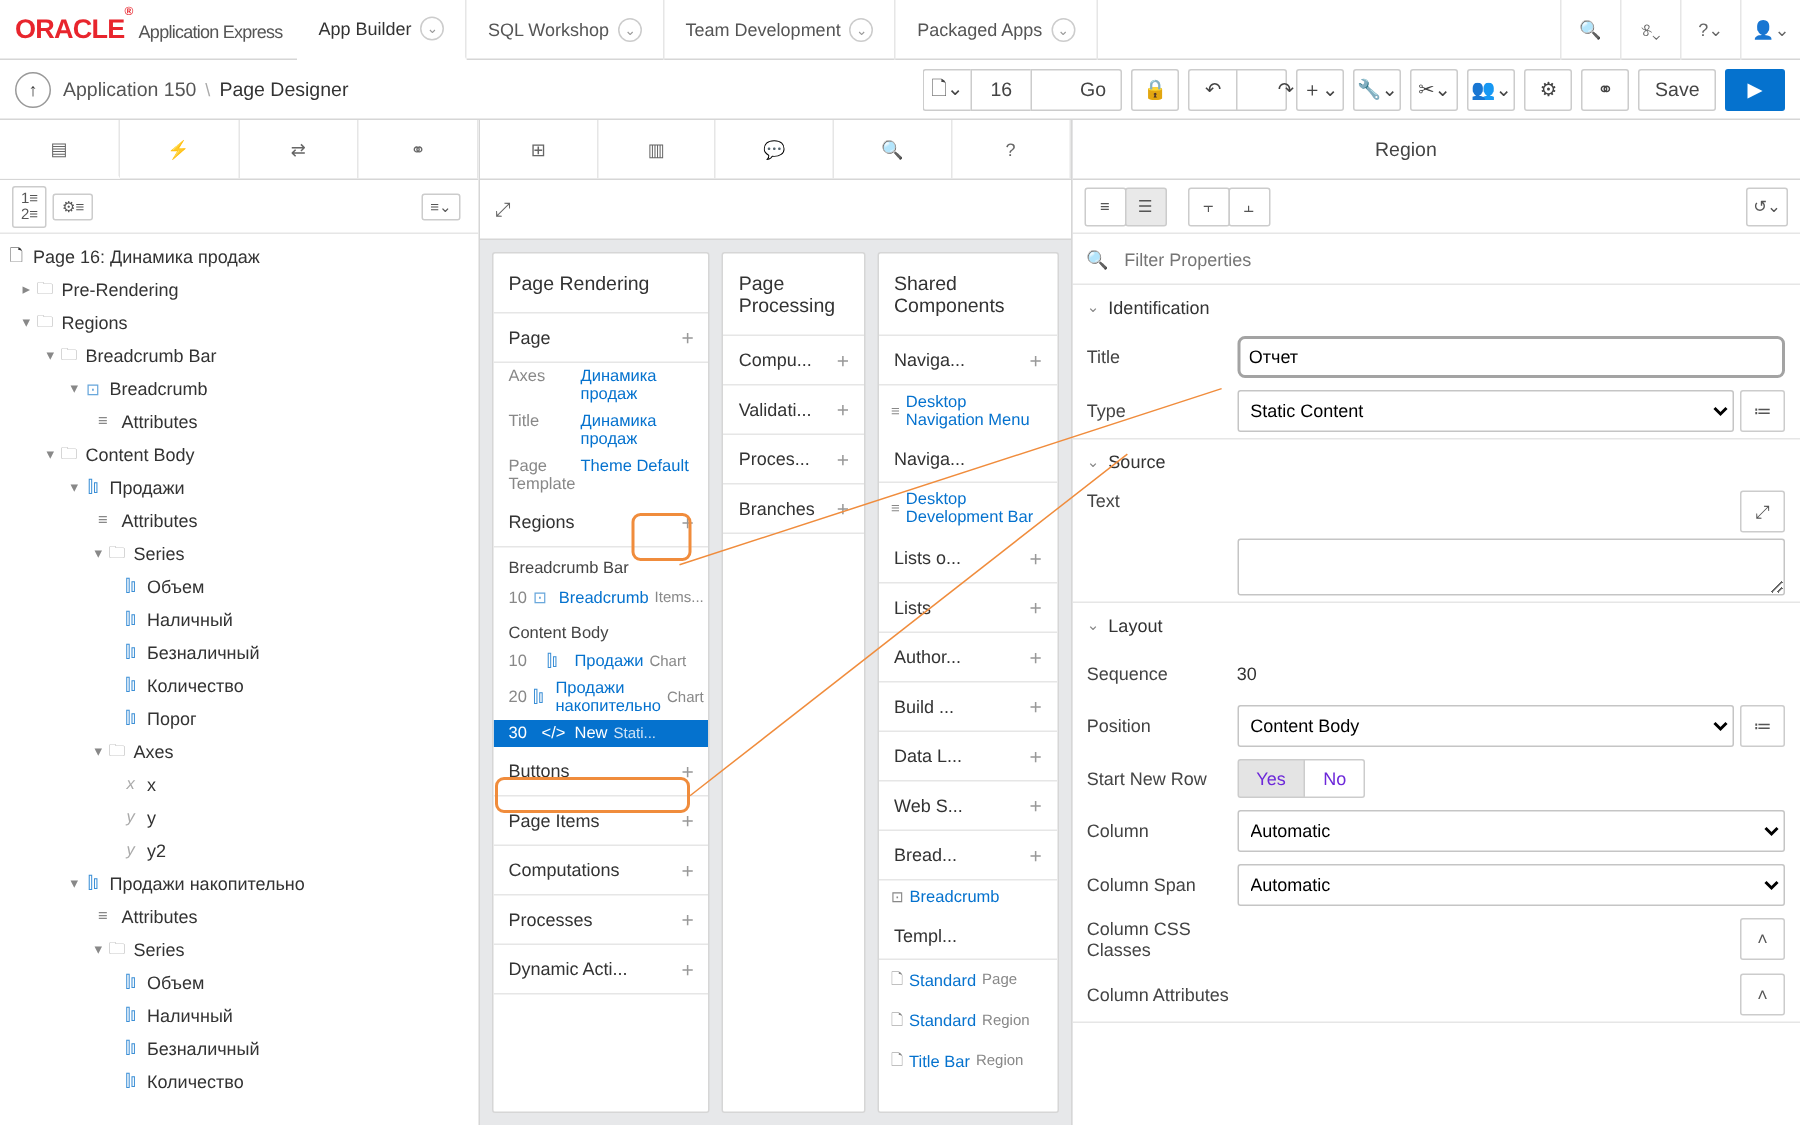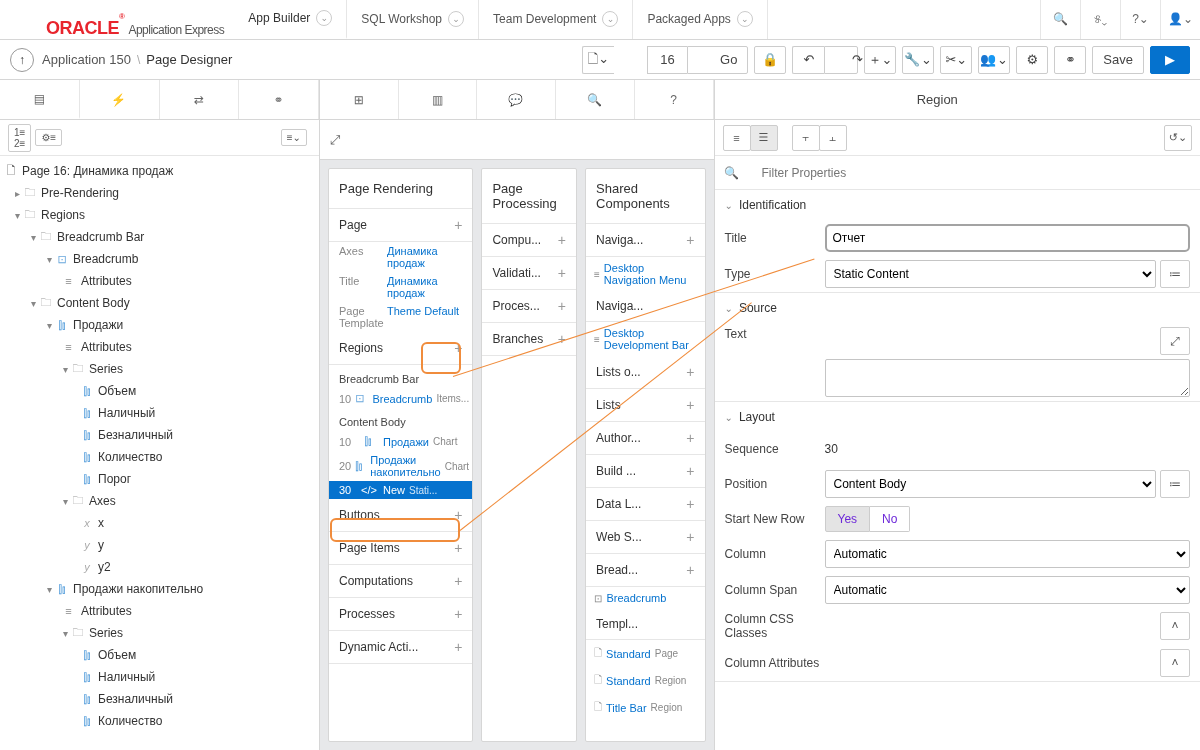--- a/index.html
+++ b/index.html
@@ -1,37 +1,37 @@
 <!DOCTYPE html>
 <html><head>
 <meta charset="utf-8">
 <style>
 * { margin:0; padding:0; box-sizing:border-box; font-family:"Helvetica Neue",Arial,sans-serif; }
 body { background:#fff; font-size:12px; color:#333; }
-.topbar { height:40px; display:flex; align-items:flex-end; border-bottom:1px solid #d6d6d6; background:#fff;padding-left:36px; }
+.topbar { height:40px; display:flex; align-items:center; border-bottom:1px solid #d6d6d6; background:#fff; }
 .logo { padding:0 10px; font-size:18px; font-weight:bold; color:#e8252d; letter-spacing:-.5px; }
 .logo sup { font-size:8px; position:relative; top:-8px; }
 .logo-suffix { font-size:12px; color:#555; font-weight:normal; margin-left:4px; }
 .topnav-item { display:flex; align-items:center; padding:0 14px; height:40px; border-right:1px solid #e6e6e6; cursor:pointer; color:#555; }
 .topnav-item.active { background:#fff; border-bottom:2px solid #fff; font-weight:500; color:#333; }
 .chev { border:1px solid #ccc; border-radius:50%; width:16px; height:16px; display:inline-flex; align-items:center; justify-content:center; margin-left:6px; font-size:9px; color:#999; }
 .topbar-right { margin-left:auto; display:flex; }
 .icon-btn { width:40px; height:40px; display:flex; align-items:center; justify-content:center; border-left:1px solid #e6e6e6; cursor:pointer; color:#666; }
 .breadcrumb-bar { height:40px; display:flex; align-items:center; padding:0 10px; border-bottom:1px solid #d6d6d6; }
 .up-circle { width:24px; height:24px; border:1px solid #999; border-radius:50%; display:flex; align-items:center; justify-content:center; margin-right:8px; font-size:12px; }
 .bc-text { color:#555; font-size:13px; }
 .bc-sep { margin:0 6px; color:#aaa; }
 .bc-strong { color:#333; font-weight:500; }
 .toolbar { margin-left:auto; display:flex; align-items:center; gap:6px; }
 .toolbar-group { display:flex; }
 .btn { border:1px solid #ccc; background:#fff; height:28px; padding:0 10px; display:inline-flex; align-items:center; justify-content:center; cursor:pointer; color:#444; border-radius:2px; font-size:13px; }
 .btn.icon-only { width:32px; padding:0; }
 .btn.group-l { border-top-right-radius:0; border-bottom-right-radius:0; border-right:none; }
 .btn.group-r { border-top-left-radius:0; border-bottom-left-radius:0;padding-left:32px; }
-.btn.group-m { border-radius:0; border-right:none;margin-left:33px; }
+.btn.group-m { border-radius:0; border-right:none; }
 .btn-primary { background:#0572ce; border-color:#0572ce; color:#fff; width:40px; }
 .page-num { width:40px; }
 .main { display:flex; height:670px; }
 .left-col { flex:0 0 320px; display:flex; flex-direction:column; border-right:1px solid #d6d6d6; }
 .mid-col { flex:0 0 360px; display:flex; flex-direction:column; border-right:1px solid #d6d6d6; background:#e7e8ea; }
 .right-col { flex:1; display:flex; flex-direction:column; }
 .tab-strip { display:flex; border-bottom:1px solid #d6d6d6; height:40px; background:#fff; }
 .tab { flex:1; display:flex; align-items:center; justify-content:center; cursor:pointer; border-right:1px solid #e6e6e6; color:#666; }
 .tab.active { border-bottom:2px solid #fff; background:#fff; }
 .left-opts { height:36px; display:flex; align-items:center; padding:0 8px; border-bottom:1px solid #e6e6e6; }
@@ -66,21 +66,21 @@
 .mini-row { display:flex; align-items:center; padding:5px 8px; font-size:11px; color:#0572ce; gap:4px; }
 .mini-row .icon { color:#888; font-size:10px; }
 .mini-label { color:#888; font-size:10px; }
 .panel-tab { height:40px; display:flex; align-items:center; justify-content:center; border-bottom:1px solid #d6d6d6; font-size:13px; color:#444; }
 .panel-tab-inner { flex:1; text-align:center; }
 .prop-tools { height:36px; display:flex; align-items:center; padding:0 8px; border-bottom:1px solid #e6e6e6; }
 .pt-btn { width:28px; height:26px; border:1px solid #ccc; display:flex; align-items:center; justify-content:center; font-size:11px; color:#555; cursor:pointer; border-radius:2px; }
 .pt-btn.active { background:#e9e9e9; }
 .pt-btn + .pt-btn { margin-left:-1px; }
 .filter-row { height:34px; display:flex; align-items:center; padding:0 10px; border-bottom:1px solid #e6e6e6; color:#888; }
-.filter-row input { border:none; outline:none; flex:1; font-size:12px; margin-left:22px; }
+.filter-row input { border:none; outline:none; flex:1; font-size:12px; margin-left:10px; }
 .prop-section { border-bottom:1px solid #e6e6e6; }
 .prop-section-h { display:flex; align-items:center; padding:8px 10px; font-size:12px; cursor:pointer; }
 .prop-section-h .ch { margin-right:6px; font-size:10px; color:#888; }
 .prop-row { display:flex; align-items:center; padding:4px 10px; font-size:12px; min-height:34px; }
 .prop-label { flex:0 0 100px; color:#444; font-size:12px; }
 .prop-field { flex:1; display:flex; align-items:center; gap:4px; }
 .prop-input { flex:1; border:1px solid #c5c5c5; border-radius:2px; height:28px; padding:0 6px; font-size:12px; background:#fff; }
 .prop-input.highlighted { border:2px solid #a3a3a3; border-radius:5px; background:#fff; }
 .prop-select { flex:1; height:28px; border:1px solid #c5c5c5; border-radius:2px; font-size:12px; padding:0 4px; background:#fff; }
 .side-btn { width:30px; height:28px; border:1px solid #ccc; border-radius:2px; display:flex; align-items:center; justify-content:center; font-size:12px; color:#555; cursor:pointer; }

